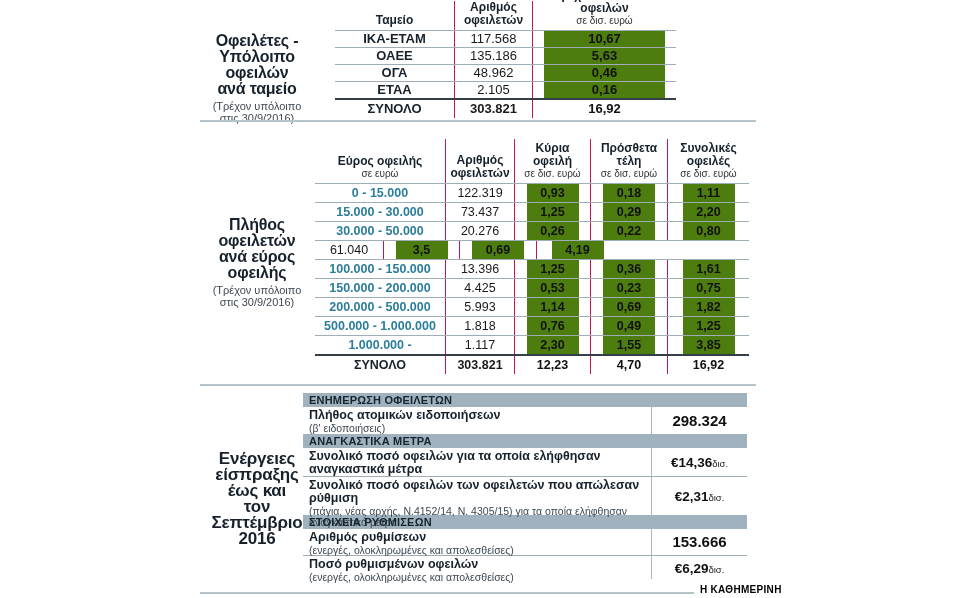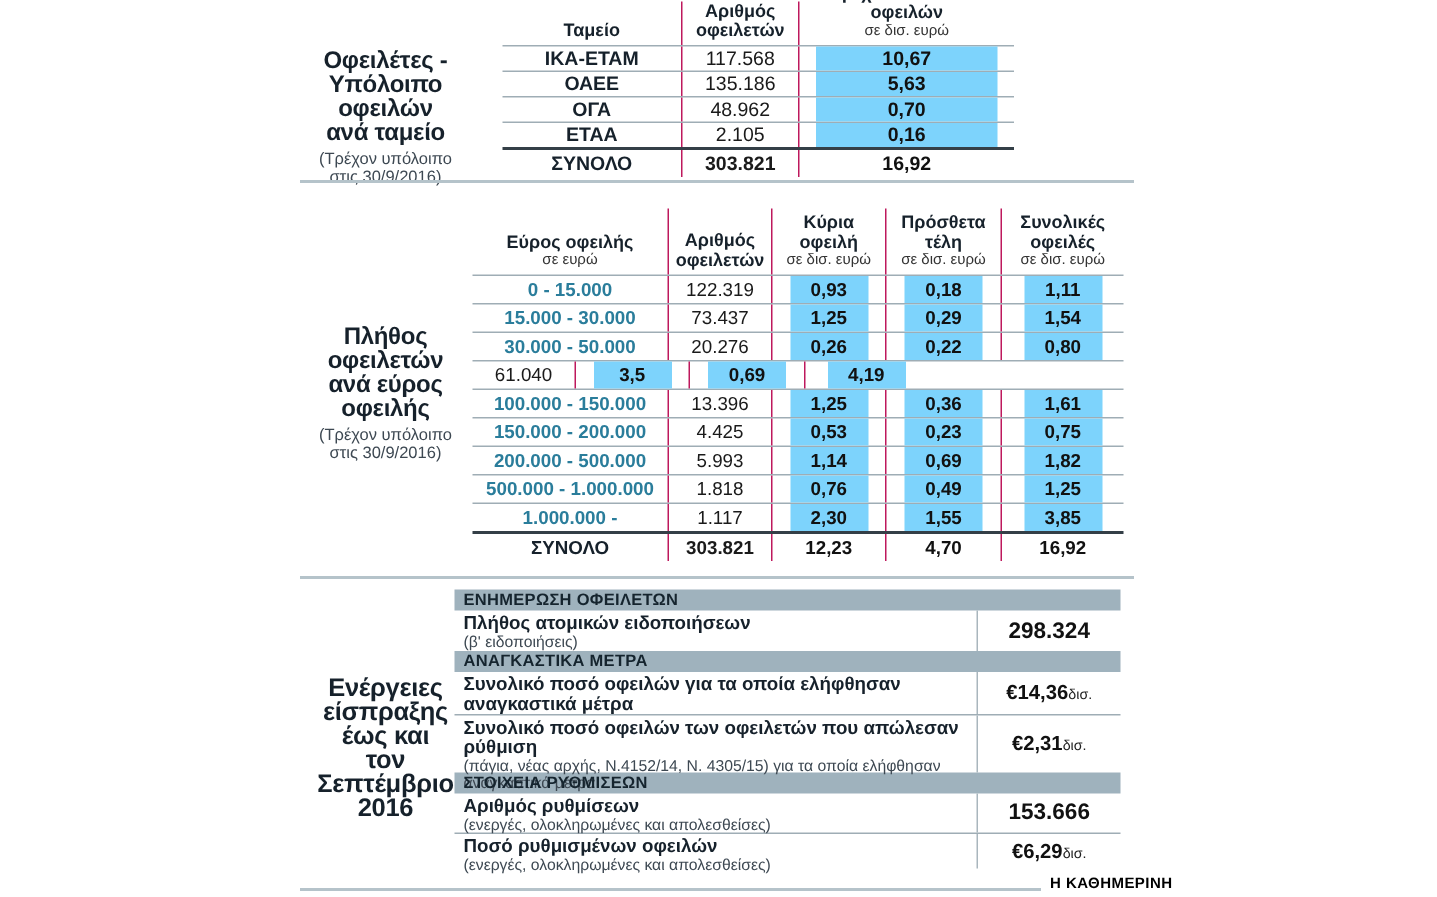--- a/index.html
+++ b/index.html
@@ -22,21 +22,21 @@
   .brand{position:absolute;left:700px;top:584px;font-size:10px;font-weight:bold;letter-spacing:0.3px;color:#000;}
 
   
   .tbl{position:absolute;}
   .trow{display:flex;}
   .cell{box-sizing:border-box;}
   .vline{border-right:1px solid #be185d;}
   .th{display:flex;flex-direction:column;justify-content:flex-end;align-items:center;text-align:center;padding-bottom:4px;}
   .th-main{font-weight:bold;font-size:12px;line-height:12.5px;white-space:pre-line;color:#16212b;}
   .th-unit{font-size:10px;line-height:11px;color:#333;margin-top:1px;}
-  .band{background:#7dd3fc;text-align:center;font-weight:bold;height:100%;}
+  .band{background:#4d7c0f;text-align:center;font-weight:bold;height:100%;}
   .total .band{background:transparent;}
 
   
   .tbl-funds{left:335px;top:1px;width:341px;}
   .tf-c1{width:120px;} .tf-c2{width:78px;} .tf-c3{width:143px;}
   .tf-head{height:29px;}
   .tf-row{height:16px;border-top:1px solid #9fadb5;}
   .tf-row .tf-c1{font-weight:bold;font-size:13px;line-height:16px;text-align:center;color:#16212b;}
   .tf-row .tf-c2{font-size:13px;line-height:16px;text-align:center;color:#1a1a1a;}
   .tf-row .tf-c3{display:flex;justify-content:center;}
@@ -114,21 +114,21 @@
       <div class="cell tf-c1 vline">ΟΑΕΕ</div>
       <div class="cell tf-c2 vline">135.186</div>
       <div class="cell tf-c3">
           <span class="band">5,63</span>
         </div>
     </div>
     <div class="trow tf-row">
       <div class="cell tf-c1 vline">ΟΓΑ</div>
       <div class="cell tf-c2 vline">48.962</div>
       <div class="cell tf-c3">
-          <span class="band">0,70</span>
+          <span class="band">0,46</span>
         </div>
     </div>
     <div class="trow tf-row">
       <div class="cell tf-c1 vline">ΕΤΑΑ</div>
       <div class="cell tf-c2 vline">2.105</div>
       <div class="cell tf-c3">
           <span class="band">0,16</span>
         </div>
     </div>
     <div class="trow tf-row tf-total total">
@@ -194,21 +194,21 @@
     <div class="trow tr-row">
       <div class="cell tr-c1 vline">15.000 - 30.000</div>
       <div class="cell tr-c2 vline">73.437</div>
       <div class="cell tr-c3 vline">
           <span class="band">1,25</span>
         </div>
       <div class="cell tr-c4 vline">
           <span class="band">0,29</span>
         </div>
       <div class="cell tr-c5">
-          <span class="band">1,54</span>
+          <span class="band">2,20</span>
         </div>
     </div>
     <div class="trow tr-row">
       <div class="cell tr-c1 vline">30.000 - 50.000</div>
       <div class="cell tr-c2 vline">20.276</div>
       <div class="cell tr-c3 vline">
           <span class="band">0,26</span>
         </div>
       <div class="cell tr-c4 vline">
           <span class="band">0,22</span>

